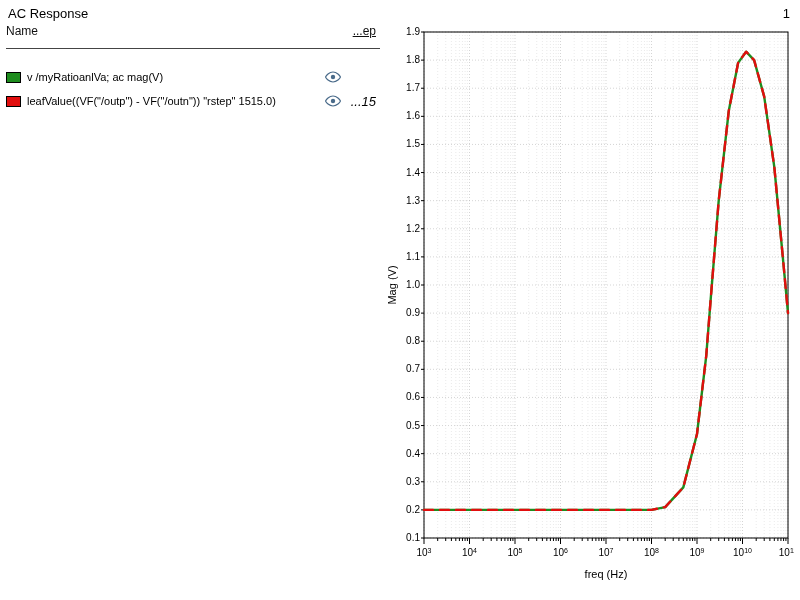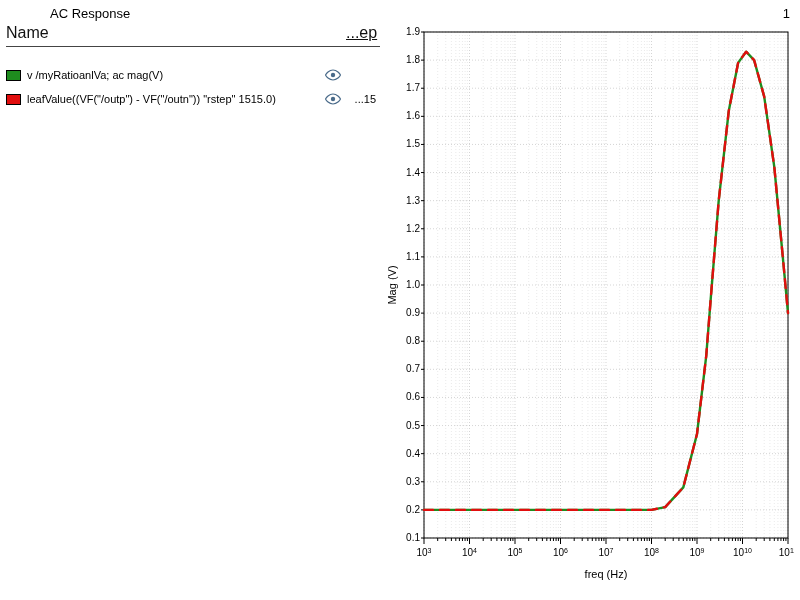--- a/index.html
+++ b/index.html
@@ -8,36 +8,35 @@
     font-family: "Segoe UI", "Helvetica Neue", Arial, sans-serif;
     font-size: 11px;
     color: #000;
     background: #fff;
     position: relative;
     overflow: hidden;
   }
   .title-bar {
     position: absolute; left: 8px; top: 6px;
     font-size: 13px;
-    margin-left: 42px;
   }
   .page-number {
     position: absolute; right: 10px; top: 6px;
     font-size: 13px;
   }
   .legend-panel {
     position: absolute;
     left: 6px; top: 24px;
     width: 374px;
   }
   .legend-header {
     display: flex; align-items: flex-start;
     border-bottom: 1px solid #444;
-    padding-bottom: 4px;
-    font-size: 16px;
+    padding-bottom: 10px;
+    font-size: 12px;
     color: #111;
   }
   .legend-header .col-name { flex: 1; }
   .legend-header .col-ep { width: 34px; text-align: right; padding-right:4px;text-decoration:underline;}
   .legend-rows { margin-top: 18px; }
   .legend-row {
     display: flex; align-items: center;
     height: 20px;
     margin-bottom: 4px;
   }
@@ -46,21 +45,21 @@
     border: 1px solid #000;
     margin-right: 6px;
   }
   .trace-name { flex: 1; font-size: 11px; white-space: nowrap; overflow: hidden; }
   .eye-icon {
     width: 18px; height: 14px;
     display: inline-flex; align-items: center; justify-content: center;
     color: #4a6b8a;
     margin: 0 8px 0 4px;
   }
-  .ep-val { width: 30px; text-align: right; font-size:11px; padding-right:4px;}
+  .ep-val { width: 30px; text-align: right; font-size:13px; padding-right:4px;font-style:italic;}
   .plot-area {
     position: absolute;
     left: 384px; top: 24px;
     width: 410px; height: 560px;
   }
   svg { display:block; }
   .axis-label { font-size: 11px; fill:#000; }
   .tick-label { font-size: 10px; fill:#000; }
 </style>
 </head>

